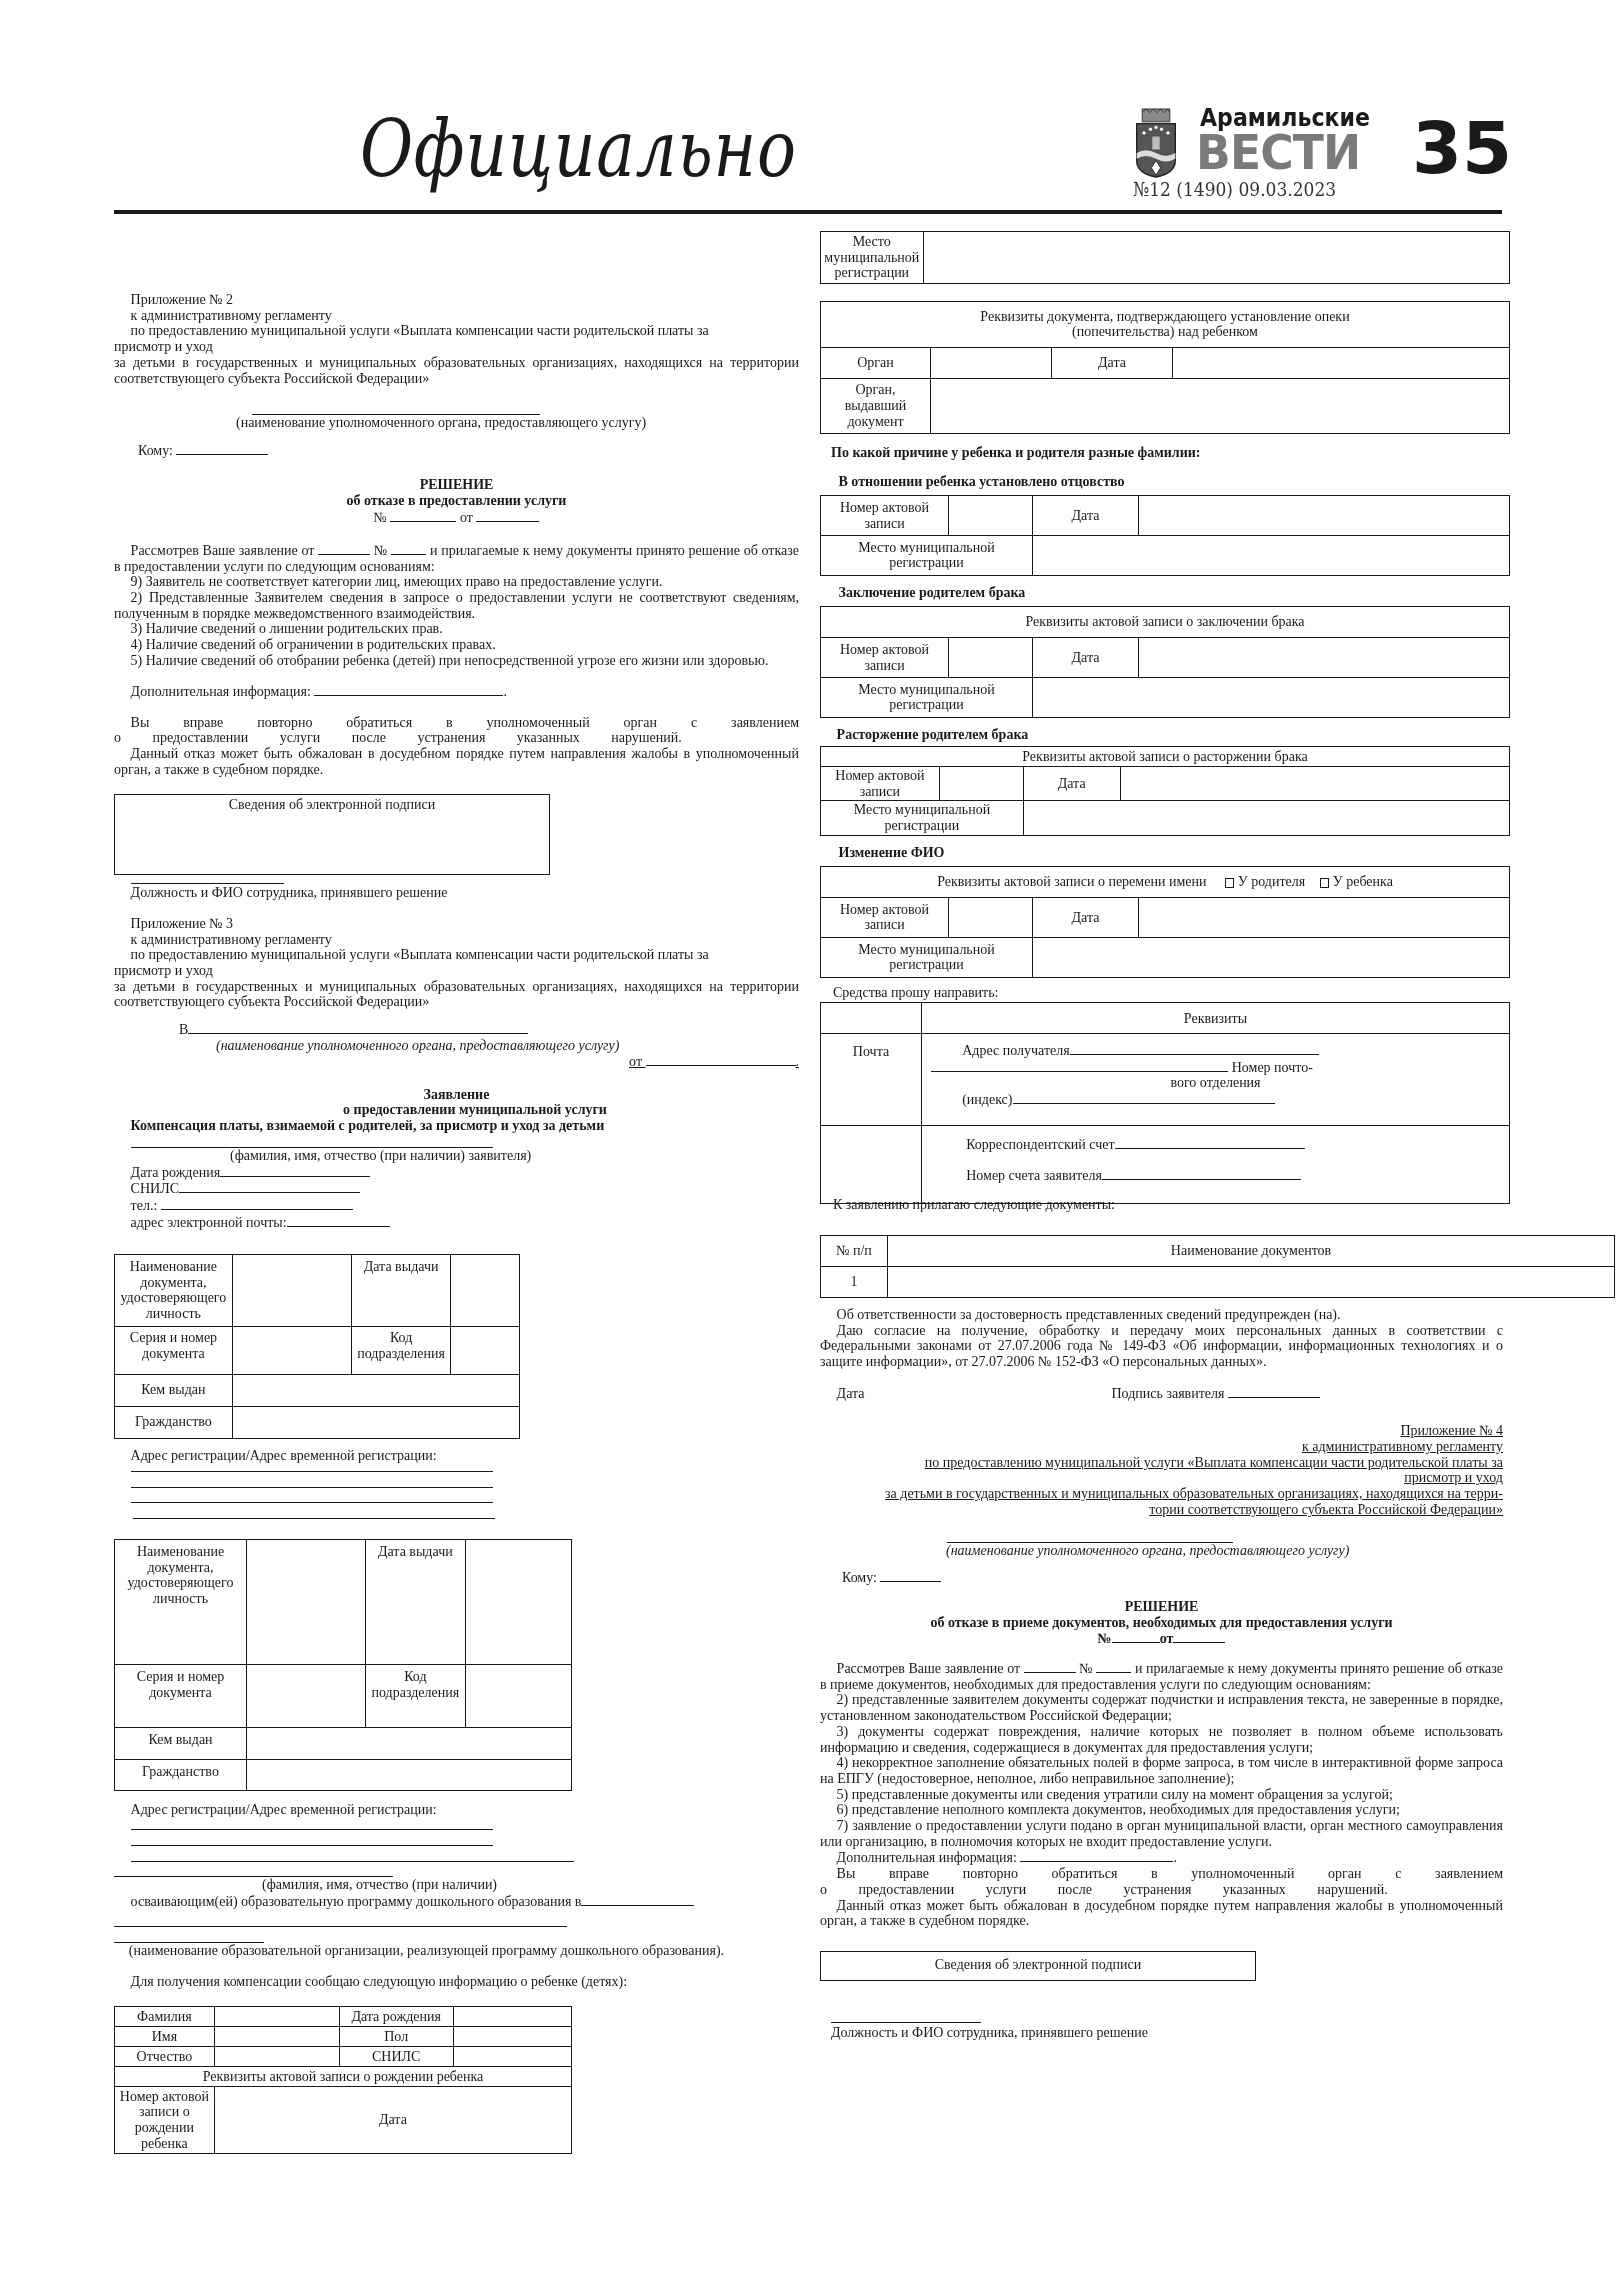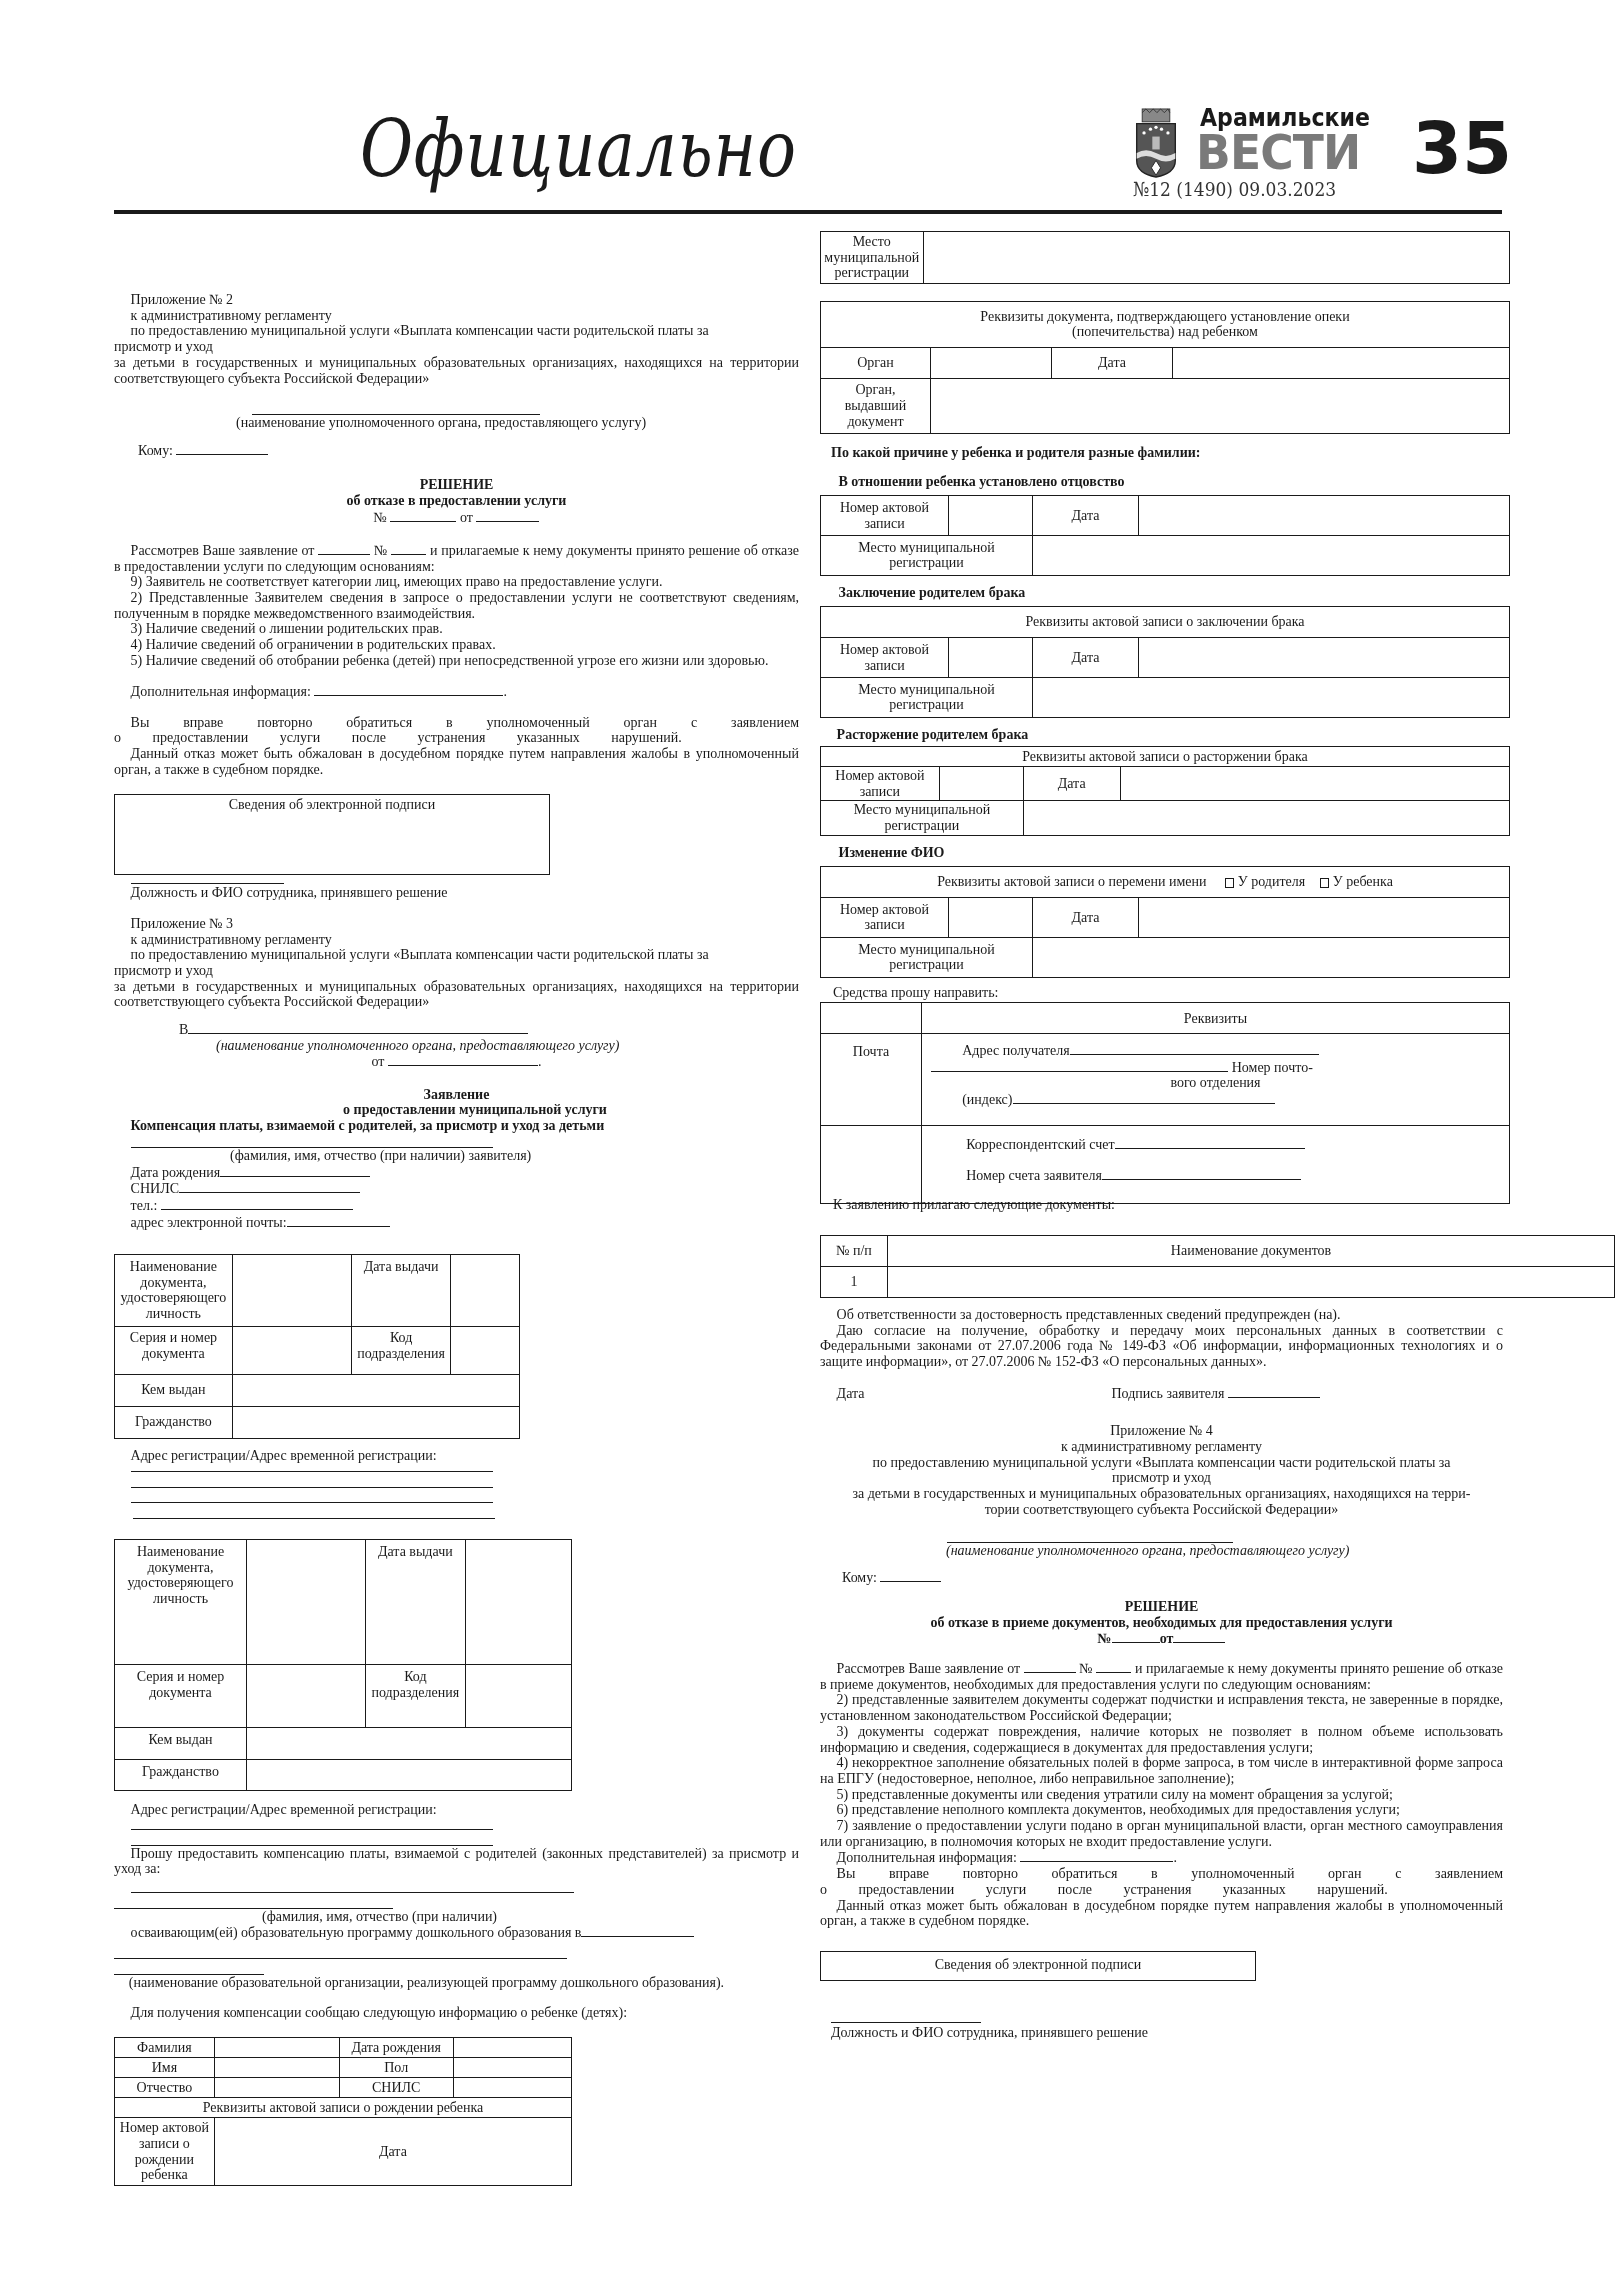--- a/index.html
+++ b/index.html
@@ -16,21 +16,21 @@
   .pagenum{left:1412px;top:107px;font-family:"DejaVu Sans",sans-serif;font-weight:bold;font-size:72px;line-height:83px;color:#1a1a1a;}
   .header-rule{left:114px;top:210px;width:1388px;height:3.7px;background:#1a1a1a;}
   
   .col{position:absolute;}
   .colL{left:114px;top:222px;width:685px;}
   .colR{left:820px;top:222px;width:683px;}
   p{margin:0;}
   .ind{text-indent:16.6px;}
   .just{text-align:justify;}
   .center{text-align:center;}
-  .right{text-align:center;}
+  .right{text-align:right;text-decoration:underline;}
   .bold{font-weight:bold;}
   .ital{font-style:italic;}
   .u{display:inline-block;border-bottom:0.9px solid #1a1a1a;height:12px;vertical-align:baseline;}
   .line{border-bottom:0.9px solid #1a1a1a;height:0;}
   table.frm{border-collapse:collapse;width:100%;}
   table.frm td{border:1.4px solid #1a1a1a;text-align:center;vertical-align:top;padding:3.7px 5.5px;font-size:14px;line-height:15.7px;}
   .vmid td{vertical-align:middle !important;}
   .box{border:1.4px solid #1a1a1a;}
   .cb{display:inline-block;width:7.4px;height:7.4px;border:0.9px solid #1a1a1a;margin:0 3.7px 0 14.8px;vertical-align:middle;}
 </style>
@@ -153,21 +153,20 @@
         </tr>
     <tr style="height:31px">
           <td>Гражданство</td>
           <td colspan="3"></td>
         </tr>
   </tbody>
     </table>
   <p class="ind" style="margin-top:11px">Адрес регистрации/Адрес временной регистрации:</p>
   <div class="line" style="margin:11px 0 0 16.6px;width:362px"></div>
   <div class="line" style="margin:14.8px 0 0 16.6px;width:362px"></div>
-  <p class="just ind">Прошу предоставить компенсацию платы, взимаемой с родителей (законных представителей) за присмотр и уход за:</p>
   <div class="line" style="margin:14.8px 0 0 16.6px;width:443px"></div>
   <div class="line" style="margin:14.8px 0 0 0;width:279px"></div>
   <p style="margin-left:148px">(фамилия, имя, отчество (при наличии)</p>
   <p class="ind"><span>осваивающим(ей) образовательную программу дошкольного образования в</span><span class="u" style="width:113px"></span></p>
   <div class="line" style="margin:16.6px 0 0 0;width:453px"></div>
   <div class="line" style="margin:14.8px 0 0 0;width:150px"></div>
   <p style="margin-left:14.8px">(наименование образовательной организации, реализующей программу дошкольного образования).</p>
   <p class="ind" style="margin-top:14.8px">Для получения компенсации сообщаю следующую информацию о ребенке (детях):</p>
 
   <table class="frm vmid" style="margin-top:16.6px;width:458px">

